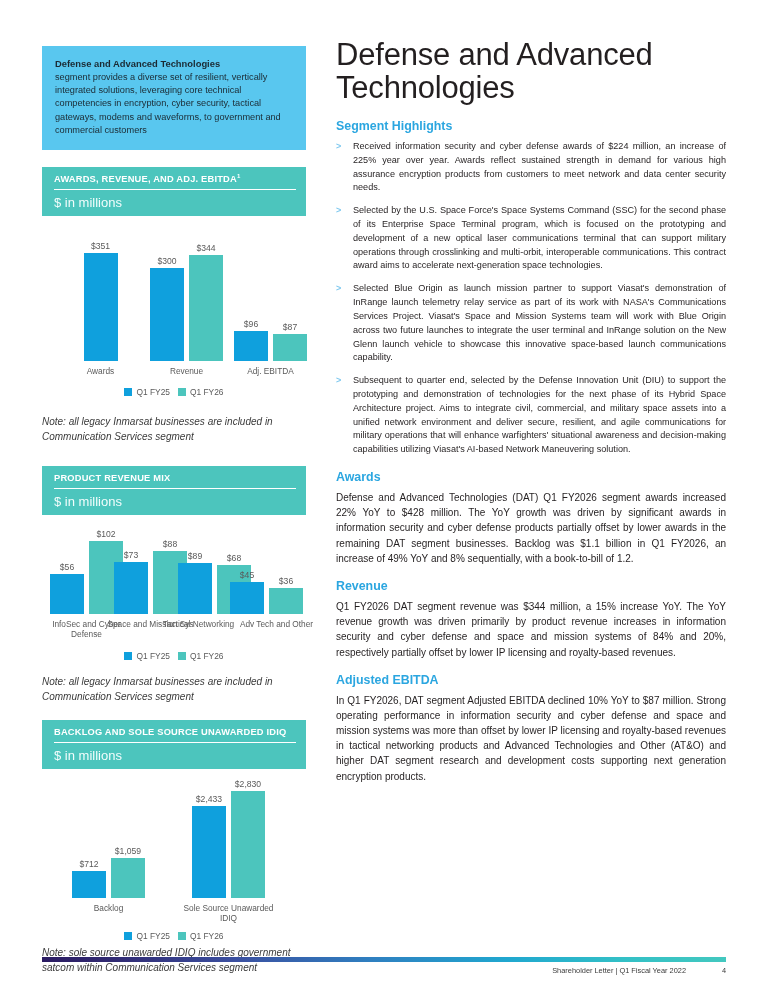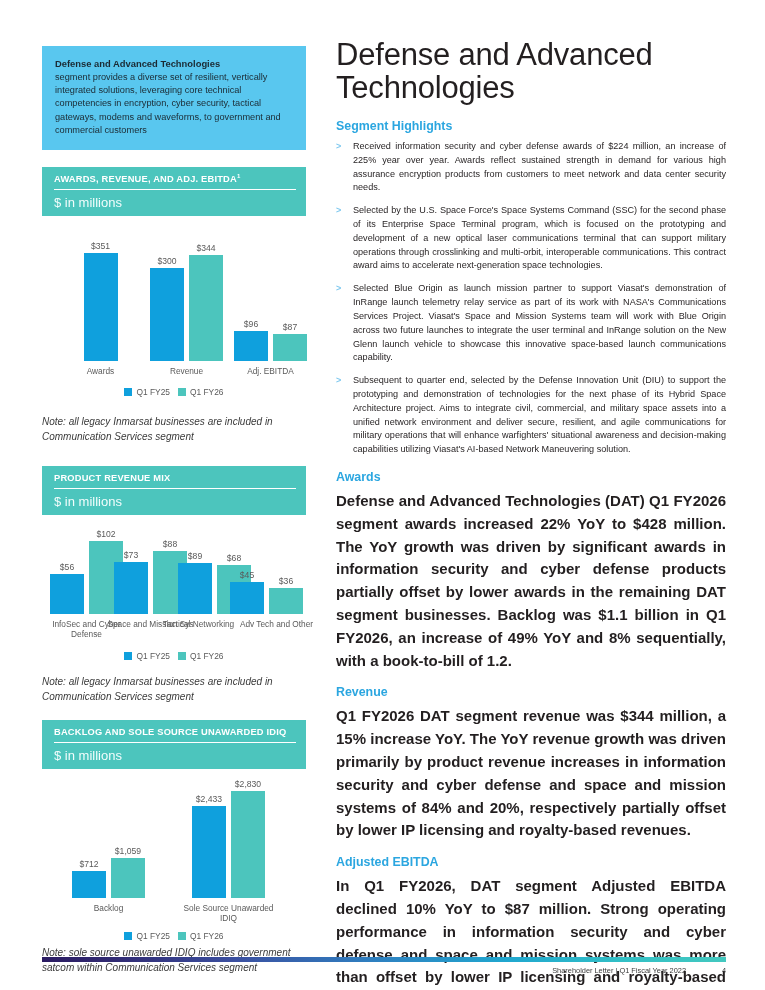--- a/index.html
+++ b/index.html
@@ -98,23 +98,22 @@
     display: flex; gap: 8px; margin-bottom: 9px;
   }
   .bullet .marker {
     color: #7ec8ee; font-size: 9px; font-weight: bold; line-height: 1.52;
     flex: 0 0 9px; padding-top: 0px;
   }
   .bullet .btext {
     font-size: 9.1px; line-height: 1.52; text-align: justify; color: #231f20;
   }
   .para {
-    font-size: 15px; line-height: 1.52; text-align: justify; color: #231f20;
+    font-size: 10px; line-height: 1.52; text-align: justify; color: #231f20;
     margin-bottom: 3px;
-    font-weight: bold;
   }
   .sec-head.tight { margin-top: 13px; margin-bottom: 6px; }
 
   
   .footer-bar {
     position: absolute; left: 42px; top: 957px; width: 684px; height: 5px;
     background: linear-gradient(to right, #2b1b62 0%, #312a72 10%, #3b4fa0 28%, #2f7fc0 48%, #20a7cf 68%, #33c0c6 85%, #43c8bf 100%);
   }
   .footer-text {
     position: absolute; top: 966px; left: 42px; width: 684px;

